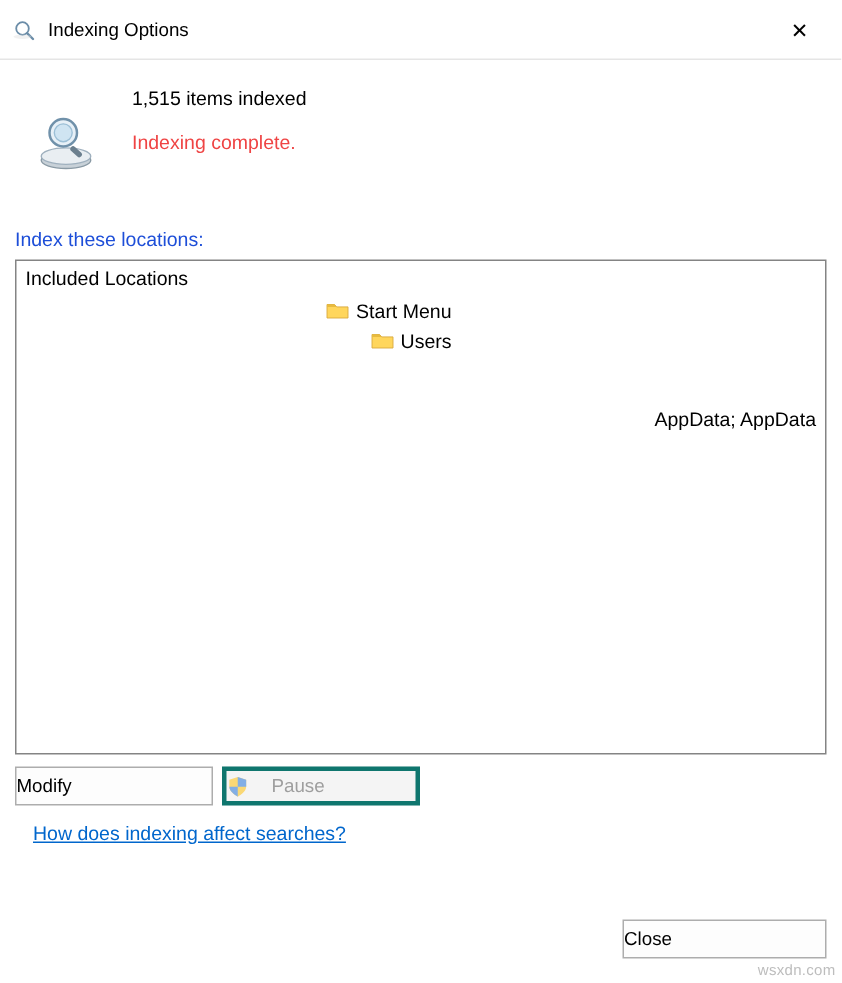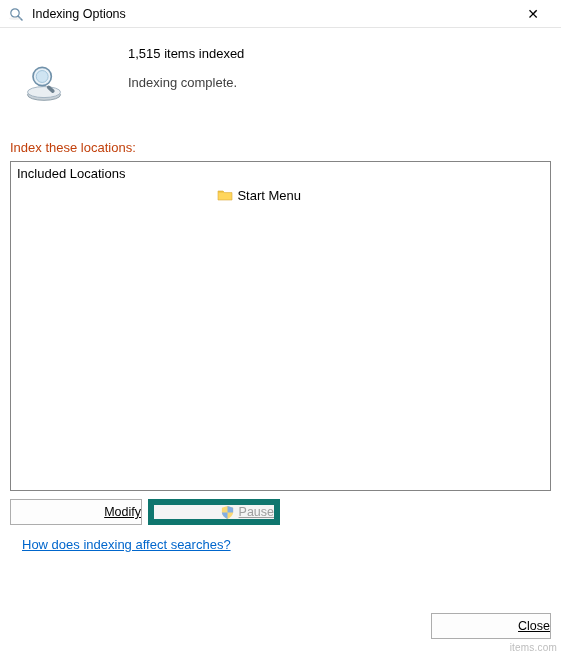--- a/index.html
+++ b/index.html
@@ -11,21 +11,21 @@
       padding: 0;
       background: #fff;
       width: 561px;
       height: 655px;
       overflow: hidden;
       position: relative;
     }
     .titlebar {
       display: flex;
       align-items: center;
-      height: 28px;
+      height: 40px;
       padding: 0 8px;
       border-bottom: 1px solid #e5e5e5;
       background: #fff;
     }
     .titlebar .app-icon {
       width: 16px;
       height: 16px;
       margin-right: 8px;
       display: flex;
       align-items: center;
@@ -42,44 +42,43 @@
       display: flex;
       align-items: center;
       justify-content: center;
       font-size: 14px;
       cursor: pointer;
     }
     .status-area {
       display: flex;
       align-items: flex-start;
       padding: 18px 0 6px 0;
-      gap: 40px;
     }
     .status-area .indexer-icon {
       width: 88px;
       display: flex;
       align-items: center;
       justify-content: center;
       margin-top: 14px;
     }
     .status-text {
       padding-top: 0;
     }
     .status-text .count {
       font-size: 13px;
       color: #000;
       margin-bottom: 14px;
     }
     .status-text .complete {
       font-size: 13px;
-      color: #404040;
+      color: #ef4444;
     }
     .locations-label {
       font-size: 13px;
-      color: #c2410c;
+      color: #1d4ed8;
       margin: 30px 0 6px 10px;
     }
     .listbox {
       margin: 0 10px;
       border: 1px solid #848484;
       height: 330px;
       background: #fff;
       position: relative;
       overflow: hidden;
     }
@@ -126,34 +125,34 @@
       gap: 6px;
     }
     .btn {
       border: 1px solid #adadad;
       background: #fdfdfd;
       font-size: 12.5px;
       color: #000;
       height: 26px;
       display: flex;
       align-items: center;
-      justify-content: flex-end;
+      justify-content: flex-start;
       cursor: pointer;
       padding: 0;
       width: 132px;
-      text-decoration: underline;
     }
     .btn.default {
       border: 1.5px solid #0078d7;
     }
     .btn.disabled {
       color: #9e9e9e;
       background: #f4f4f4;
-      border: 6px solid #0f766e;
+      border: 3px solid #0f766e;
       cursor: default;
+      gap: 11px;
     }
     .btn .shield {
       width: 15px;
       height: 15px;
       margin-right: 4px;
       flex-shrink: 0;
     }
     .links {
       margin: 10px 10px 0 10px;
     }
@@ -165,21 +164,21 @@
       cursor: pointer;
       margin-bottom: 10px;
       margin-left: 12px;
     }
     .close-row {
       position: absolute;
       right: 10px;
       bottom: 16px;
     }
     .close-row .btn {
-      width: 120px;
+      width: 136px;
     }
     .watermark {
       position: absolute;
       right: 4px;
       bottom: 2px;
       font-size: 10px;
       color: #bdbdbd;
       font-family: Arial, sans-serif;
       letter-spacing: 0.2px;
     }
@@ -223,22 +222,34 @@
       <div class="col-header">Included Locations</div>
       <div class="row">
         <span class="folder-icon">
           <svg viewBox="0 0 16 14" width="16" height="14">
             <path d="M1 3 L6 3 L7.5 4.6 L15 4.6 L15 12 L1 12 Z" fill="#ffd65c" stroke="#d9a93c" stroke-width="0.6"></path>
             <path d="M1 3 L6 3 L7.5 4.6 L1 4.6 Z" fill="#e8bb3f"></path>
           </svg>
         </span>
         <span>Start Menu</span>
       </div>
+      <div class="row">
+        <span class="folder-icon">
+          <svg viewBox="0 0 16 14" width="16" height="14">
+            <path d="M1 3 L6 3 L7.5 4.6 L15 4.6 L15 12 L1 12 Z" fill="#ffd65c" stroke="#d9a93c" stroke-width="0.6"></path>
+            <path d="M1 3 L6 3 L7.5 4.6 L1 4.6 Z" fill="#e8bb3f"></path>
+          </svg>
+        </span>
+        <span>Users</span>
+      </div>
     </div>
     <div class="col right">
+      <div class="exclude-rows">
+        <div class="row">AppData; AppData</div>
+      </div>
     </div>
   </div>
 </div>
 
 <div class="buttons-row">
   <button class="btn">
     <span>Modify</span>
   </button>
   <button class="btn disabled">
     <span class="shield">
@@ -255,13 +266,13 @@
 <div class="links">
   <a>How does indexing affect searches?</a><br>
 </div>
 
 <div class="close-row">
   <button class="btn">
     <span>Close</span>
   </button>
 </div>
 
-<div class="watermark">items.com</div>
+<div class="watermark">wsxdn.com</div>
 
 </body></html>

